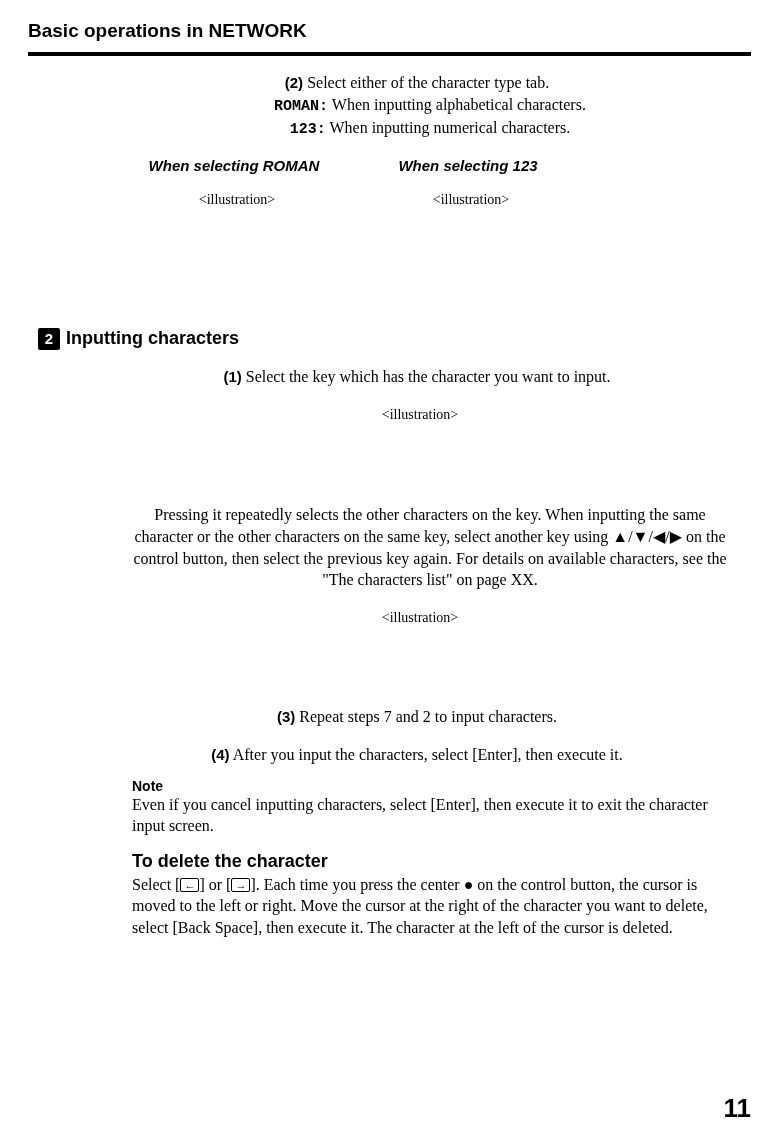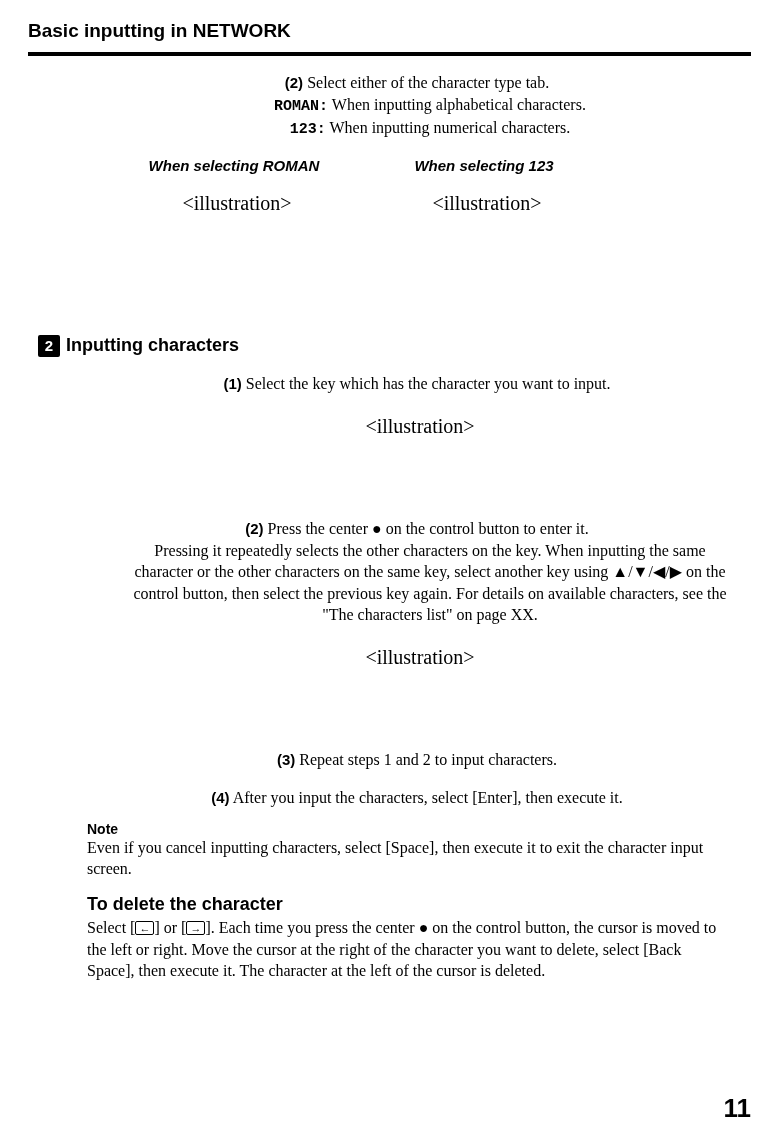--- a/index.html
+++ b/index.html
@@ -53,36 +53,36 @@
       font-size: 15px;
       display: inline;
     }
     .step-row {
       margin-bottom: 2px;
       padding-left: 26px;
       text-indent: -26px;
     }
     .columns {
       display: flex;
-      gap: 40px;
+      gap: 24px;
       margin-top: 16px;
       margin-left: 26px;
     }
     .col {
       min-width: 210px;
     }
     .col-title {
       font-family: Arial, Helvetica, sans-serif;
       font-weight: bold;
       font-style: italic;
       font-size: 15px;
       margin-bottom: 18px;
     }
     .illus {
-      font-size: 20px;
+      font-size: 14px;
       margin-left: 6px;
     }
     .section-label-row {
       display: flex;
       align-items: center;
       gap: 6px;
       margin-top: 120px;
       margin-bottom: 18px;
       margin-left: 10px;
     }
@@ -143,28 +143,28 @@
       display: inline-block;
       border: 1.5px solid #000;
       border-radius: 2px;
       padding: 0 3px;
       font-size: 11px;
       line-height: 12px;
       vertical-align: 1px;
       font-family: Arial, sans-serif;
     }
     .note-block {
-      margin-left: 59px;
+      margin-left: 104px;
       margin-right: 20px;
     }
   </style>
 </head>
 <body>
 
-<div class="page-title">Basic inputting in NETWORK</div>
+<div class="page-title">Basic operations in NETWORK</div>
 <hr class="title-rule">
 
 <div class="content-block">
   <div class="step-row">
     <span class="step-num">(2)</span><span class="step-text"> Select either of the character type tab.</span>
   </div>
   <div class="indent-body">
     <span class="def-label">ROMAN:</span><span> When inputting alphabetical characters.</span>
   </div>
   <div class="indent-body">
@@ -189,41 +189,38 @@
 </div>
 
 <div class="content-block">
   <div class="step-row">
     <span class="step-num">(1)</span><span class="step-text"> Select the key which has the character you want to input.</span>
   </div>
   <div class="gap-small"></div>
   <div class="indent-body illus">&lt;illustration&gt;</div>
   <div class="gap-med"></div>
 
-  <div class="step-row">
-    <span class="step-num">(2)</span><span class="step-text"> Press the center ● on the control button to enter it.</span>
-  </div>
   <div class="indent-body">Pressing it repeatedly selects the other characters on the key. When inputting the same character or the other characters on the same key, select another key using ▲/▼/◀/▶ on the control button, then select the previous key again. For details on available characters, see the "The characters list" on page XX.</div>
   <div class="gap-small"></div>
   <div class="indent-body illus">&lt;illustration&gt;</div>
   <div class="gap-med"></div>
 
   <div class="step-row">
-    <span class="step-num">(3)</span><span class="step-text"> Repeat steps 1 and 2 to input characters.</span>
+    <span class="step-num">(3)</span><span class="step-text"> Repeat steps 7 and 2 to input characters.</span>
   </div>
   <div class="gap-small"></div>
 
   <div class="step-row">
     <span class="step-num">(4)</span><span class="step-text"> After you input the characters, select [Enter], then execute it.</span>
   </div>
 </div>
 
 <div class="note-block">
   <div class="note-label">Note</div>
-  <div class="note-text">Even if you cancel inputting characters,  select [Space], then execute it to exit the character input screen.</div>
+  <div class="note-text">Even if you cancel inputting characters,  select [Enter], then execute it to exit the character input screen.</div>
 
   <div class="subheading">To delete the character</div>
   <div class="body-text">
     <span>Select [</span><span class="arrow-box">←</span><span>] or [</span><span class="arrow-box">→</span><span>]. Each time you press the center ● on the control button, the cursor is moved to the left or right. Move the cursor at the right of the character you want to delete, select [Back Space], then execute it. The character at the left of the cursor is deleted.</span>
   </div>
 </div>
 
 <div class="page-num">11</div>
 
 </body></html>

